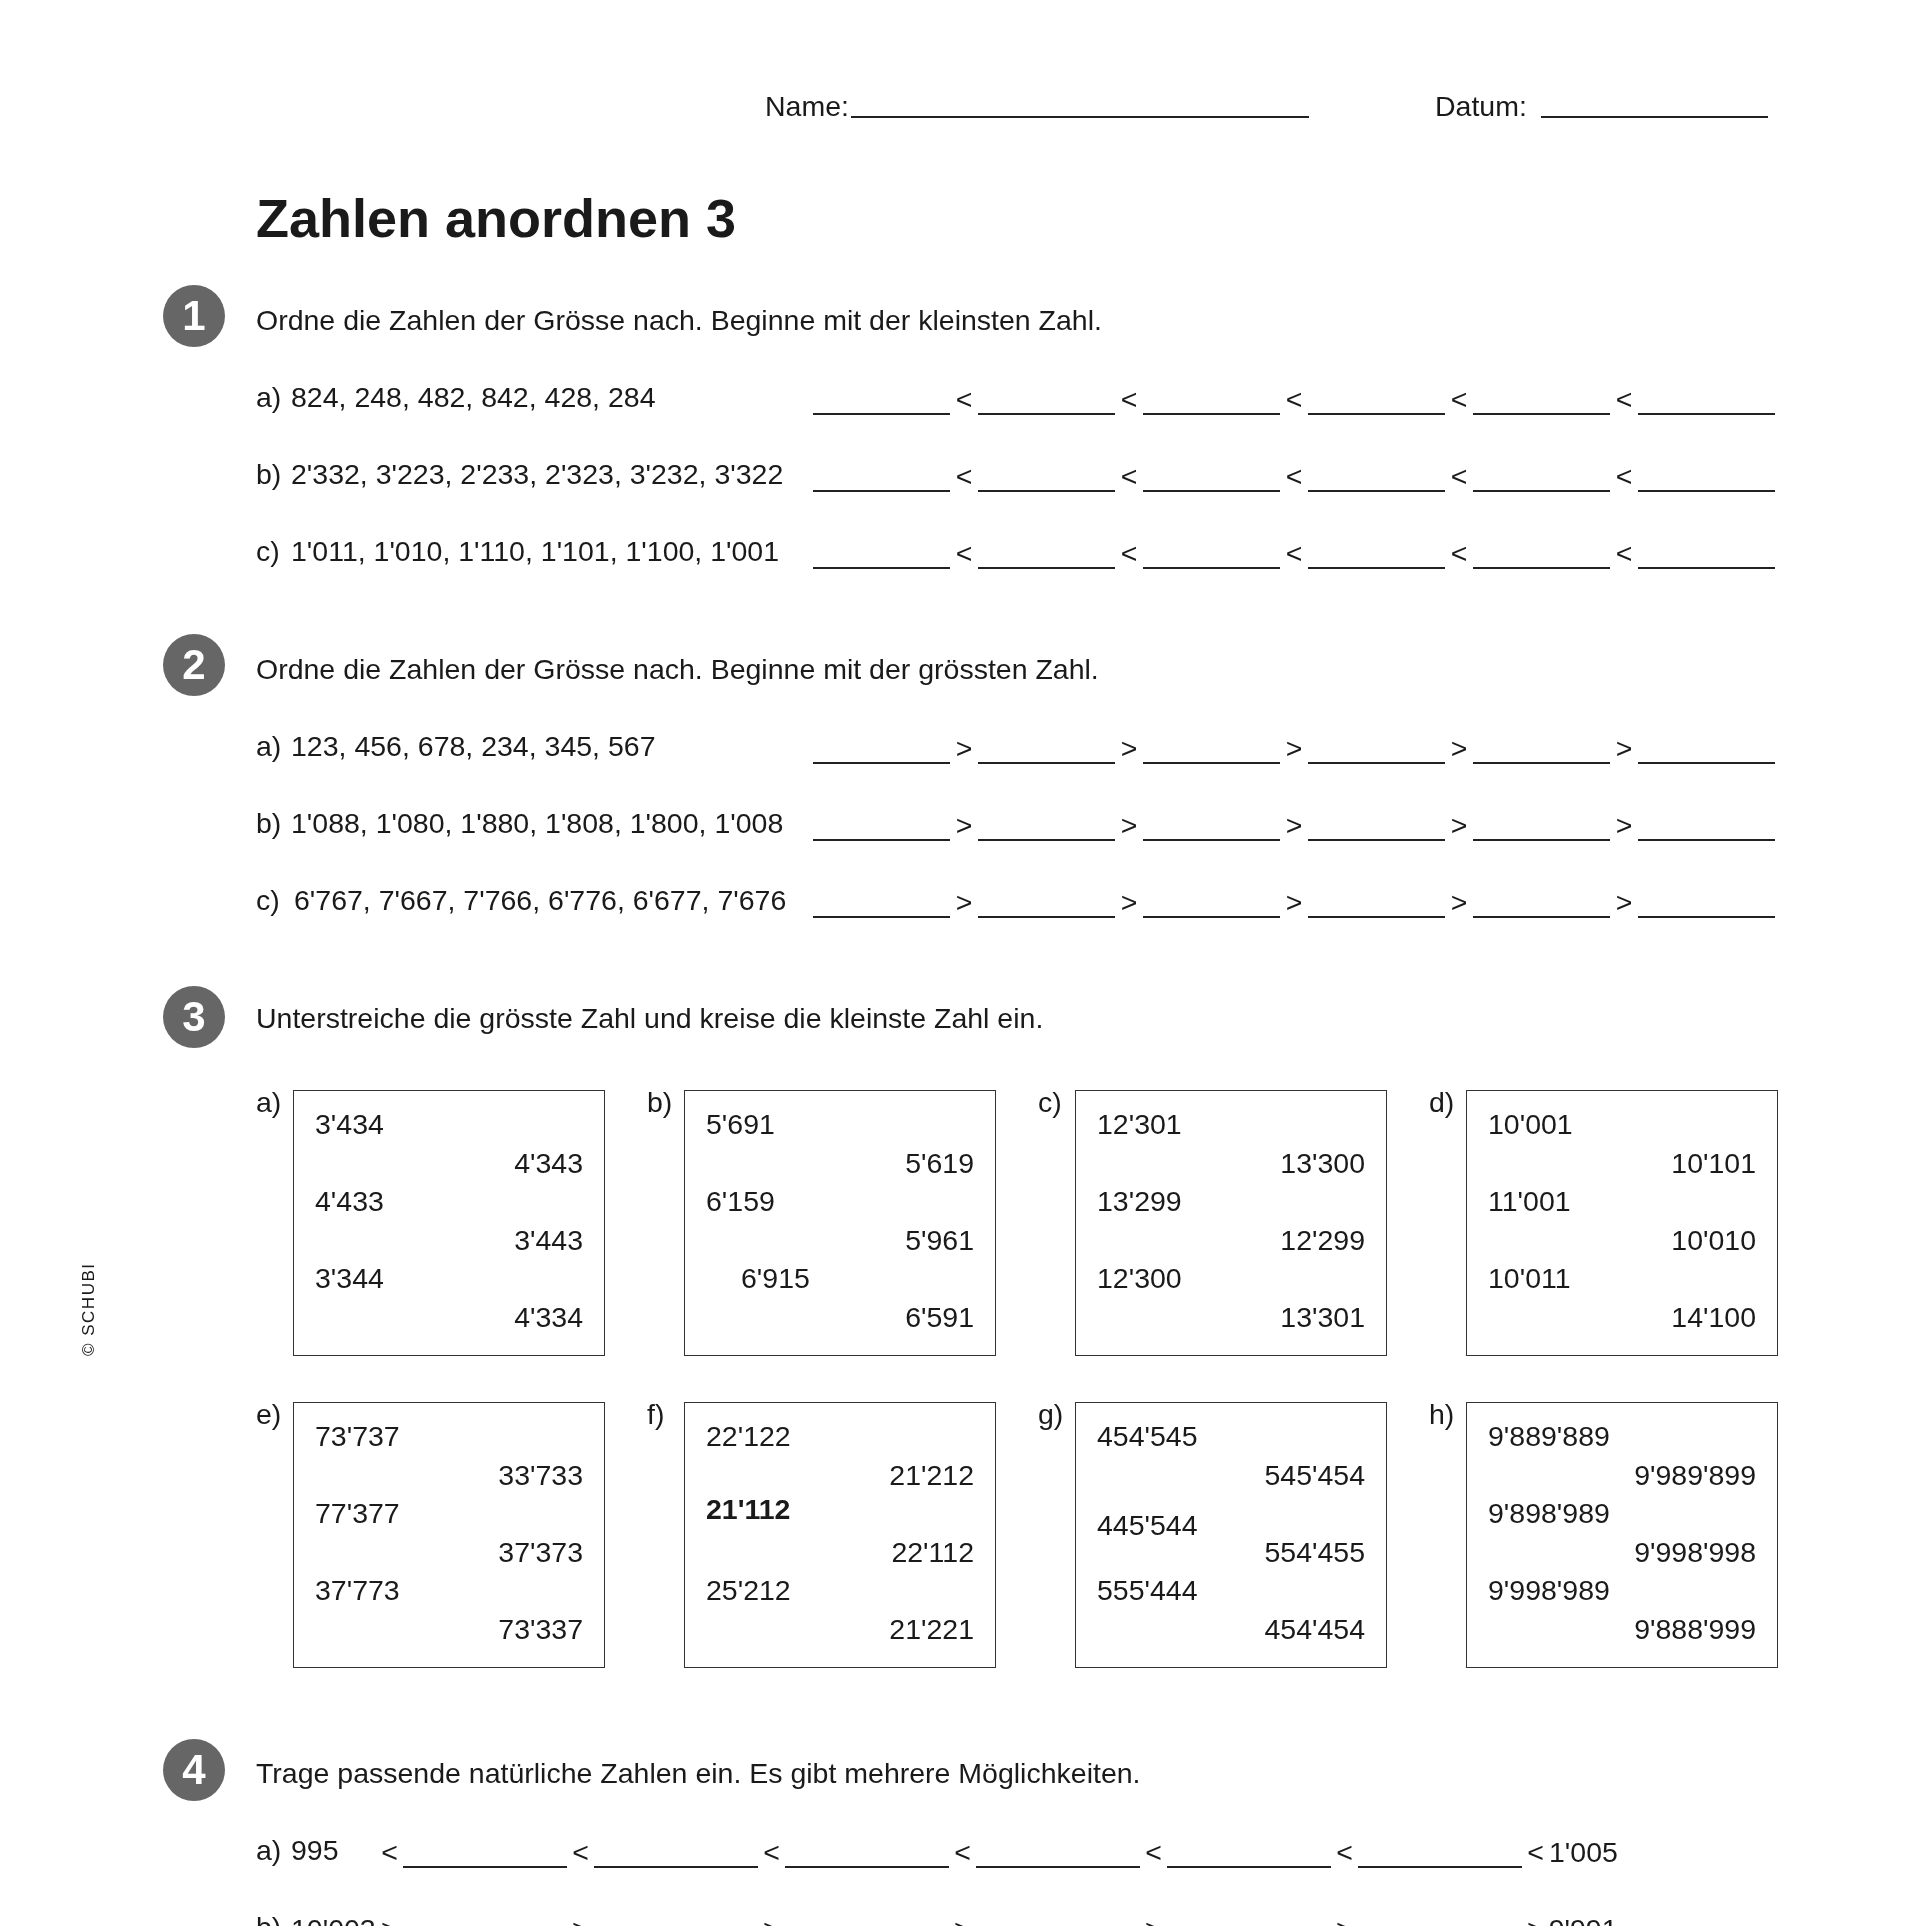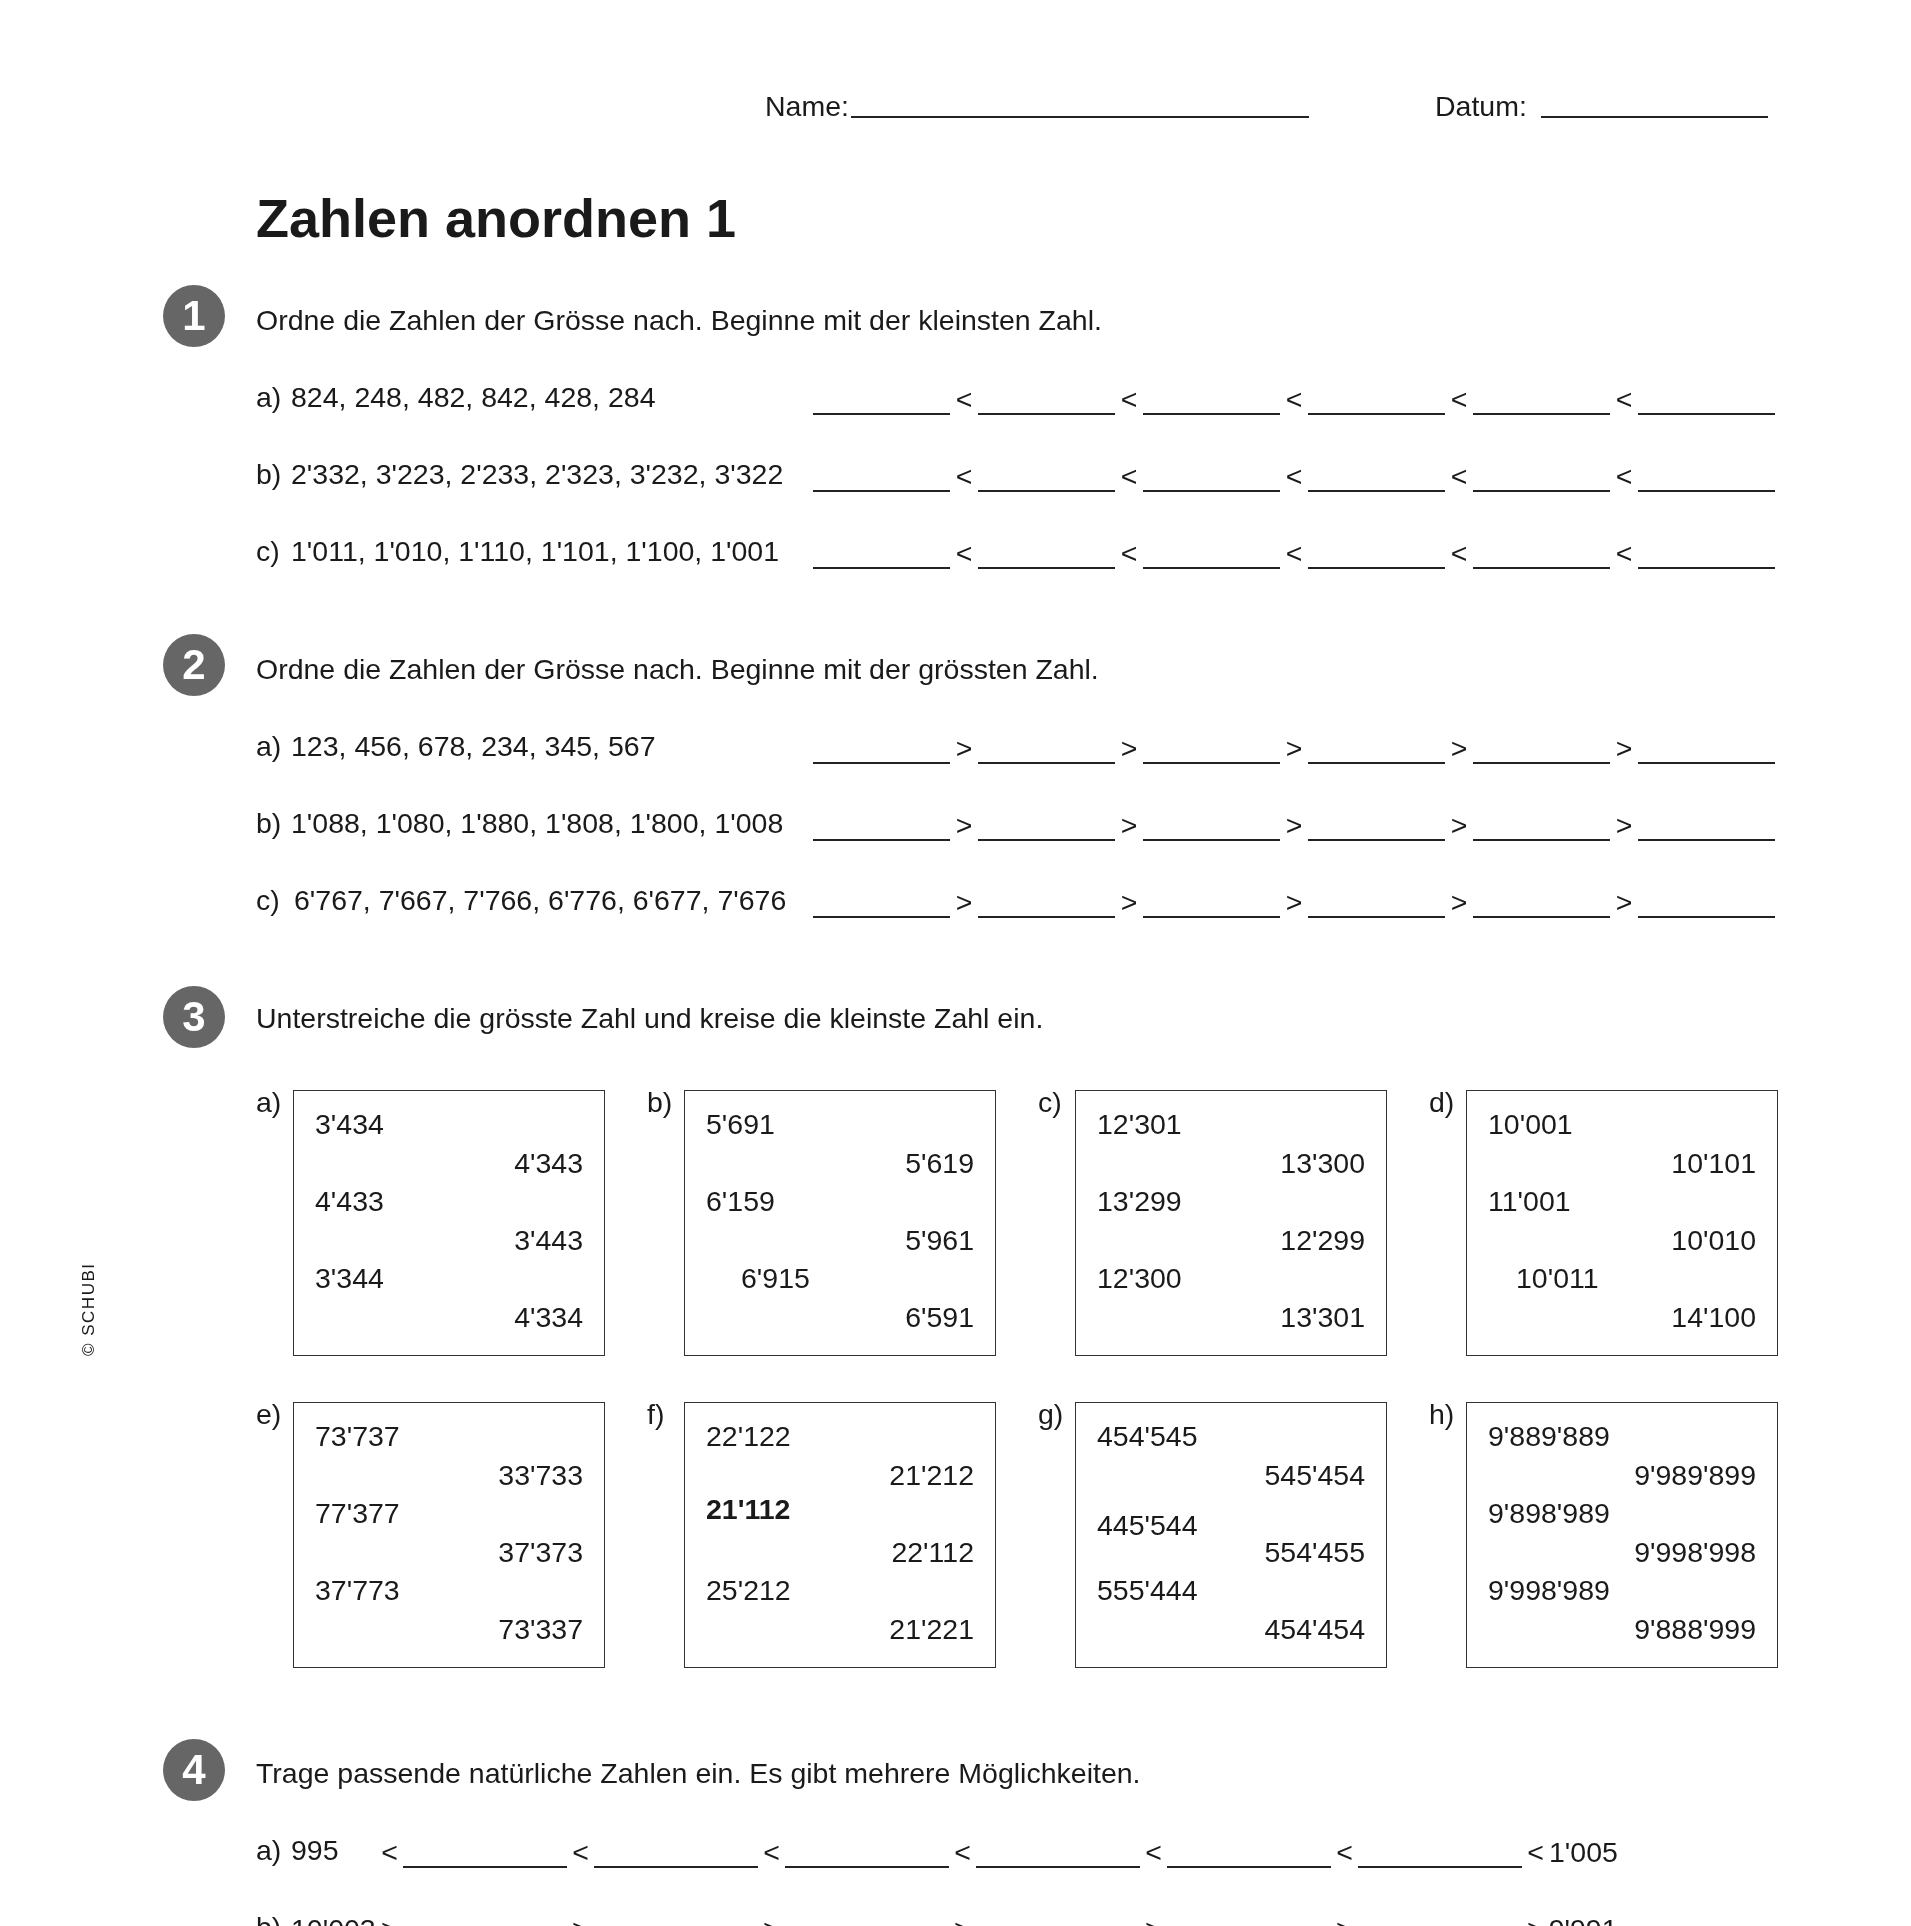--- a/index.html
+++ b/index.html
@@ -21,21 +21,21 @@
   .boxlabel { font-size:28.5px; }
 </style>
 </head>
 <body>
 
 <div class="abs txt hdr-label" style="left:765px;top:92px;">Name:</div>
 <div class="abs" style="left:851px;top:116px;width:458px;border-bottom:2.3px solid #222;"></div>
 <div class="abs txt hdr-label" style="left:1435px;top:92px;">Datum:</div>
 <div class="abs" style="left:1541px;top:116px;width:227px;border-bottom:2.3px solid #222;"></div>
 
-<div class="abs title" style="left:256px;top:187px;">Zahlen anordnen 1</div>
+<div class="abs title" style="left:256px;top:187px;">Zahlen anordnen 3</div>
 
 <div class="abs" style="left:79px;top:1356px;transform:rotate(-90deg);transform-origin:left top;font-size:17px;letter-spacing:1.5px;">© SCHUBI</div>
 
 <div class="abs badge" style="left:163px;top:285px;">1</div>
 <div class="abs txt" style="left:256px;top:306px;">Ordne die Zahlen der Grösse nach. Beginne mit der kleinsten Zahl.</div>
 
 <div class="abs txt" style="left:256px;top:383px;">a)</div>
 <div class="abs txt" style="left:291px;top:383px;">824, 248, 482, 842, 428, 284</div>
 <div class="abs chain" style="left:813px;top:385px;">
   <span class="blank"></span>
@@ -164,21 +164,21 @@
       <span class="n" style="top: 135px; right: 21px;">12'299</span>
       <span class="n" style="top: 173px; left: 21px;">12'300</span>
       <span class="n" style="top: 212px; right: 21px;">13'301</span>
     </div>
     <div class="abs boxlabel" style="left: 1429px; top: 1086px;">d)</div>
     <div class="abs box" style="left: 1466px; top: 1090px;">
       <span class="n" style="top: 19px; left: 21px;">10'001</span>
       <span class="n" style="top: 58px; right: 21px;">10'101</span>
       <span class="n" style="top: 96px; left: 21px;">11'001</span>
       <span class="n" style="top: 135px; right: 21px;">10'010</span>
-      <span class="n" style="top: 173px; left: 21px; margin-left: 28px;">10'011</span>
+      <span class="n" style="top: 173px; left: 21px;">10'011</span>
       <span class="n" style="top: 212px; right: 21px;">14'100</span>
     </div>
     <div class="abs boxlabel" style="left: 256px; top: 1398px;">e)</div>
     <div class="abs box" style="left: 293px; top: 1402px;">
       <span class="n" style="top: 19px; left: 21px;">73'737</span>
       <span class="n" style="top: 58px; right: 21px;">33'733</span>
       <span class="n" style="top: 96px; left: 21px;">77'377</span>
       <span class="n" style="top: 135px; right: 21px;">37'373</span>
       <span class="n" style="top: 173px; left: 21px;">37'773</span>
       <span class="n" style="top: 212px; right: 21px;">73'337</span>

